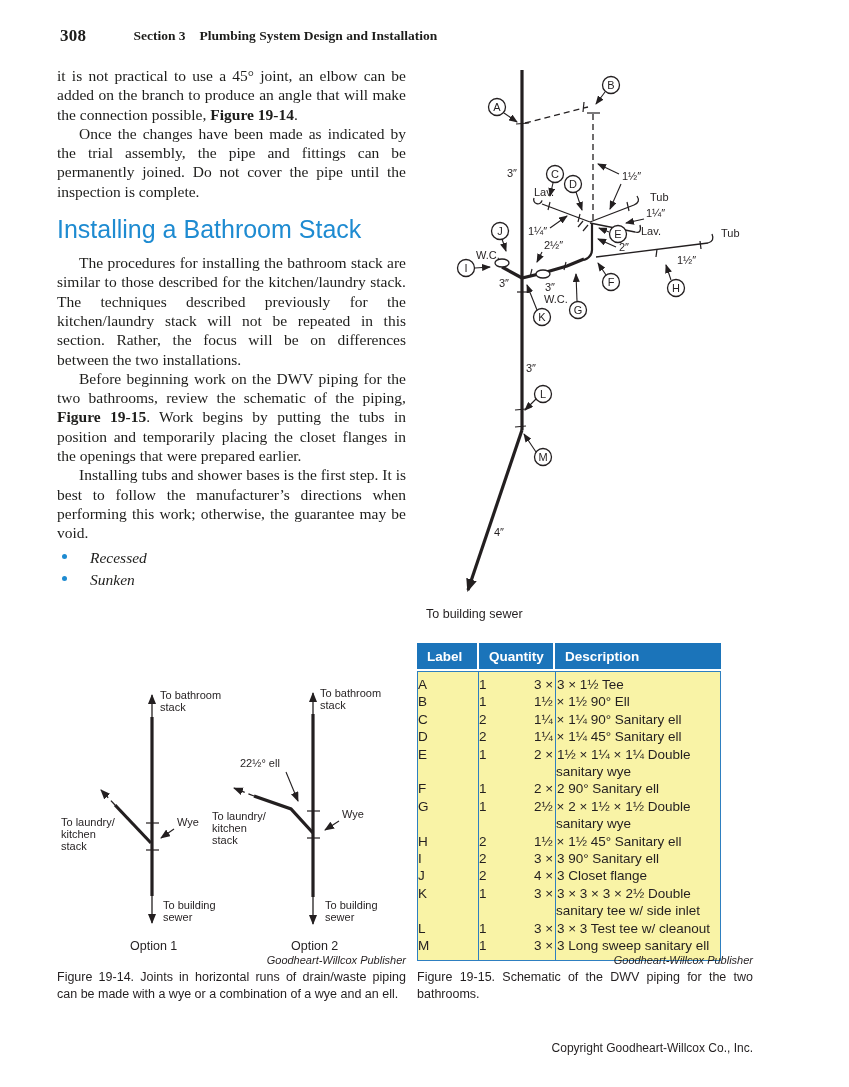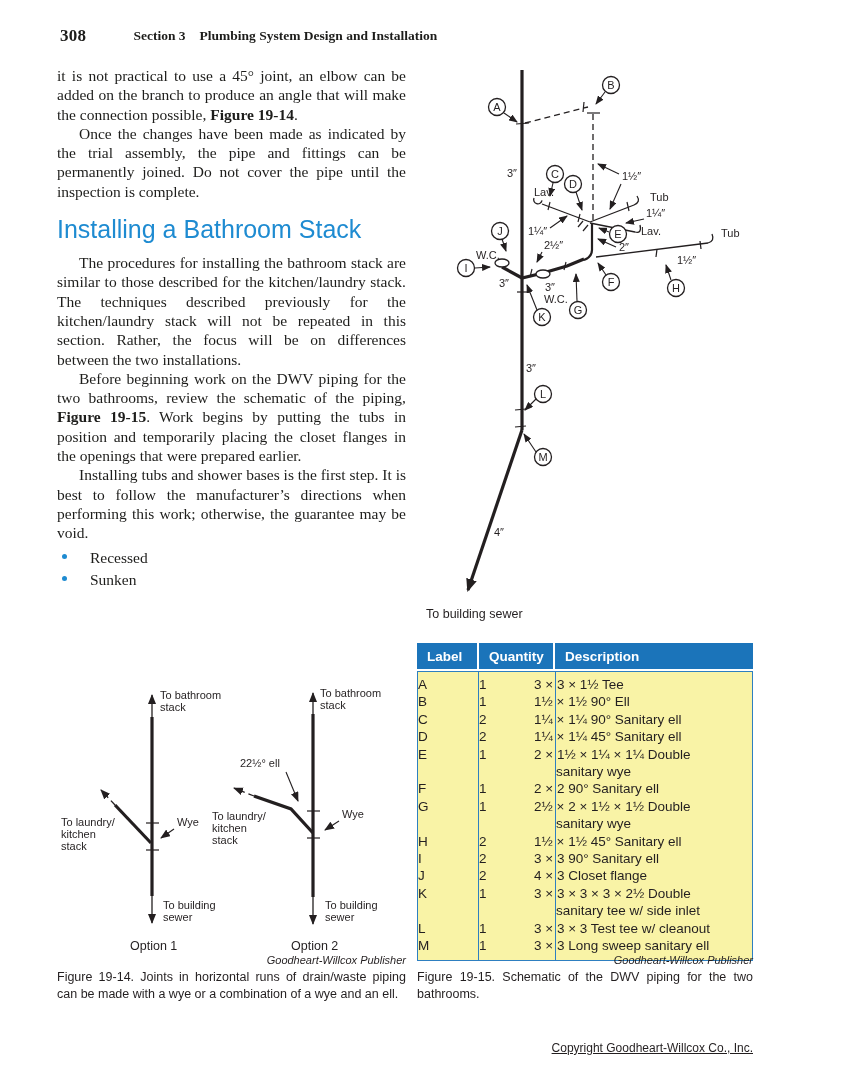--- a/index.html
+++ b/index.html
@@ -12,21 +12,21 @@
   .rh-title{margin-left:14px;font-size:13.5px;}
   
   .col-left{position:absolute;left:57px;top:66px;width:349px;font-size:15.5px;
             line-height:19.3px;text-align:justify;}
   .col-left p{margin:0;text-indent:22px;}
   .col-left p.noindent{text-indent:0;}
   .col-left b{font-weight:bold;}
   h1.sect{font-family:"Liberation Sans",sans-serif;font-weight:400;color:#1e8bd1;
           font-size:25px;line-height:26px;margin:15px 0 11px 0;text-align:left;}
   ul.blist{list-style:none;margin:4px 0 0 0;padding:0;text-align:left;}
-  ul.blist li{display:flex;align-items:baseline;line-height:22px;}
+  ul.blist li{display:flex;align-items:baseline;line-height:22px;font-style:italic;}
   .dot{width:5px;height:5px;border-radius:50%;background:#1e8bd1;margin:0 23px 2px 5px;
        flex:0 0 auto;align-self:center;}
   
   svg{position:absolute;overflow:visible;}
   .svg14{left:55px;top:683px;}
   .svg15{left:420px;top:65px;}
   svg text{font:11px "Liberation Sans",sans-serif;fill:#231f20;}
   svg text.big{font-size:12.5px;}
   .pipe{stroke:#231f20;stroke-width:3.2;fill:none;}
   .pipe2{stroke:#231f20;stroke-width:2.2;fill:none;}
@@ -41,37 +41,37 @@
   .attr{position:absolute;font-family:"Liberation Sans",sans-serif;font-style:italic;
         font-size:11px;text-align:right;color:#231f20;}
   .attr14{left:55px;top:954px;width:351px;}
   .attr15{left:417px;top:954px;width:336px;}
   .cap{position:absolute;font-family:"Liberation Sans",sans-serif;font-size:12.5px;
        line-height:16.5px;text-align:justify;color:#231f20;}
   .cap14{left:57px;top:969px;width:349px;}
   .cap15{left:417px;top:969px;width:336px;}
   .cap b{font-weight:normal;}
   
-  .tblwrap{position:absolute;left:417px;top:643px;width:336px;
+  .tblwrap{position:absolute;left:417px;top:643px;width:304px;
            font-family:"Liberation Sans",sans-serif;font-size:13.5px;color:#231f20;}
   .tbl-header{display:grid;grid-template-columns:60px 76px 1fr;background:#1b74ba;
               color:#fff;font-weight:bold;height:26px;align-items:center;}
   .tbl-header>div{padding-left:10px;}
   .tbl-header>div+div{border-left:2px solid #fff;height:100%;display:flex;align-items:center;}
   table.tbl{border-collapse:collapse;width:100%;margin-top:2px;background:#f9f3a6;
             border:1.6px solid #2e7fc0;}
   table.tbl td{vertical-align:top;line-height:17.4px;padding:0;}
   td.c-label{width:60px;padding-left:10px;border-right:1.6px solid #2e7fc0;}
   td.c-qty{width:76px;padding-left:13px;border-right:1.6px solid #2e7fc0;}
   td.c-desc{padding-left:32px;text-indent:-22px;white-space:pre-line;}
   tr:first-child td{padding-top:4px;}
   tr:last-child td{padding-bottom:5px;}
   
   .copyright{position:absolute;left:417px;top:1041px;width:336px;text-align:right;
-             font-family:"Liberation Sans",sans-serif;font-size:12px;color:#231f20;text-decoration:underline;}
+             font-family:"Liberation Sans",sans-serif;font-size:12px;color:#231f20;}
 </style>
 </head>
 <body>
 
 <div class="page">
 
   <div class="runhead">
     <span class="pgnum">308</span>
     <span class="rh-section">Section 3</span>
     <span class="rh-title">Plumbing System Design and Installation</span>

